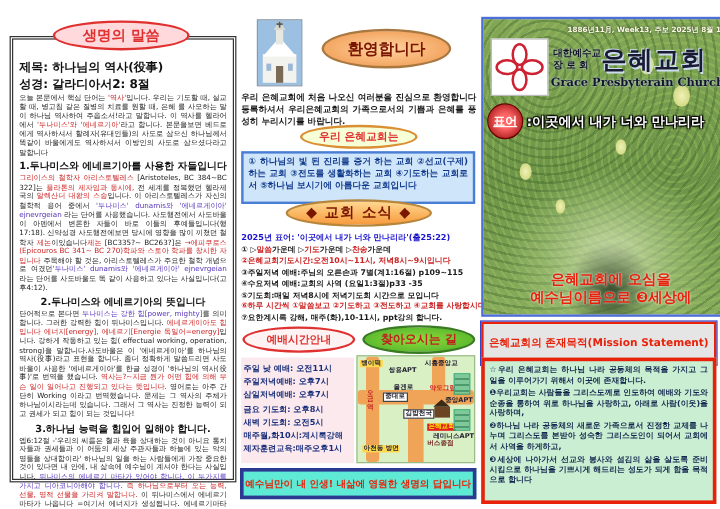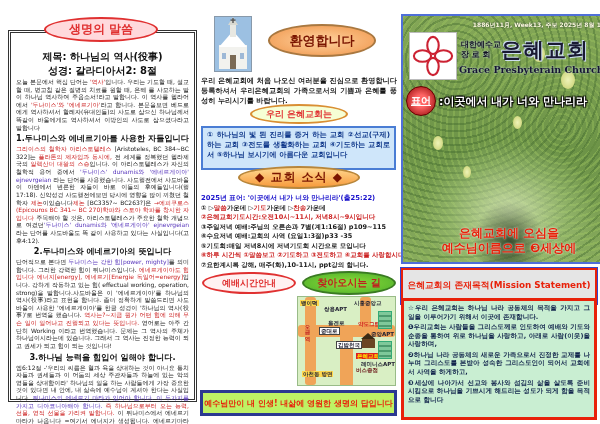--- a/index.html
+++ b/index.html
@@ -3,21 +3,21 @@
 <meta charset="utf-8">
 <style>
   * { box-sizing: border-box; margin: 0; padding: 0; }
   body { font-family: "DejaVu Sans", sans-serif; background: #fff; }
   .page { position: relative; width: 600px; height: 424px; background: #fff; overflow: hidden; }
   .oval { border-radius: 50%; display: flex; align-items: center; justify-content: center; font-weight: bold; text-align: center; }
 
   
   .left-box { position: absolute; left: 8px; top: 30px; width: 189px; height: 372px; border: 3px double #333; background: #fff; padding: 17px 5px 3px 5px; }
   .left-title { position: absolute; left: 44px; top: 17px; width: 114px; height: 25px; background: #ffd9dc; border: 2px solid #e03131; color: #e03131; font-size: 12px; z-index: 2; }
-  .sermon-line { text-align: center; font-weight: bold; font-size: 10px; color: #111; line-height: 1.35; }
+  .sermon-line { font-weight: bold; font-size: 10px; color: #111; line-height: 1.35; }
   .seg-para { font-size: 6px; line-height: 1.27; text-align: justify; color: #1a1a1a; margin-top: 1px; }
   .left-h { text-align: center; font-weight: bold; font-size: 8.2px; color: #111; margin: 2px 0 1px 0; }
 
   
   .mid { position: absolute; left: 200px; top: 8px; width: 198px; height: 410px; }
   .church-art { position: absolute; left: 14px; top: 8px; width: 38px; height: 56px; border: 1px solid #8899aa; background: linear-gradient(#86aede, #cfe2f5); overflow: hidden; }
   .welcome-oval { position: absolute; left: 68px; top: 16px; width: 108px; height: 33px; background: radial-gradient(#ffd3a0, #ef9449); border: 2px solid #a97840; color: #7a1500; font-size: 13px; }
   .welcome-par { position: absolute; left: 1px; top: 68px; width: 196px; font-size: 7.2px; line-height: 1.4; color: #1a1a1a; font-weight: bold; text-align: justify; }
   .churchis-oval { position: absolute; left: 50px; top: 96px; width: 98px; height: 20px; background: #f6ffd5; border: 2px solid #d98f33; color: #e03131; font-size: 9px; }
   .blue-box { position: absolute; left: 1px; top: 118px; width: 195px; height: 44px; background: #cfe6fa; border: 2px solid #4a7dd4; color: #123a8c; font-weight: bold; font-size: 7.3px; line-height: 1.35; padding: 2px 4px; text-align: justify; }
@@ -32,21 +32,21 @@
   .map-box { position: absolute; left: 97px; top: 288px; width: 99px; height: 90px; background: #d9efc4; border: 1px solid #99bb88; overflow: hidden; }
   .road { position: absolute; background: #f0a458; border-radius: 3px; }
   .lbl { position: absolute; font-size: 5.5px; font-weight: bold; color: #223; line-height: 1.1; }
   .lbl.yellow { background: #ffd84d; padding: 0 1px; }
   .lbl.white { background: #fff; border: 1px solid #444; padding: 0 1px; }
   .lbl.red-box { background: #e02020; color: #ffe400; padding: 0 1px; }
   .lbl.vert { writing-mode: vertical-rl; text-orientation: upright; color: #c02020; }
   .map-church { position: absolute; width: 13px; height: 9px; background: #6b4423; }
   .map-church::before { content: ""; position: absolute; top: -6px; left: -1px; border-left: 7px solid transparent; border-right: 7px solid transparent; border-bottom: 6px solid #3a2a14; }
   .apt-icon { position: absolute; width: 14px; height: 18px; background: repeating-linear-gradient(#7fc89a 0 3px, #4d9a6e 3px 5px); border: 1px solid #3a7; }
-  .mid-banner { position: absolute; left: 0; top: 382px; width: 197px; height: 26px; background: #bef264; border: 3px solid #2b3990; display: flex; align-items: center; justify-content: center; color: #e8210a; font-weight: bold; font-size: 8px; white-space: nowrap; }
+  .mid-banner { position: absolute; left: 0; top: 382px; width: 197px; height: 26px; background: #5eead4; border: 3px solid #2b3990; display: flex; align-items: center; justify-content: center; color: #e8210a; font-weight: bold; font-size: 8px; white-space: nowrap; }
 
   
   .right { position: absolute; left: 401px; top: 14px; width: 196px; height: 406px; }
   .photo { position: absolute; left: 0; top: 0; width: 216px; height: 250px; border: 2px solid #4f6fd8;
     background:
       radial-gradient(ellipse 26% 26% at 50% 92%, rgba(35,55,30,.85), rgba(35,55,30,0) 65%),
       radial-gradient(ellipse 55% 40% at 50% 80%, rgba(225,238,195,.75), rgba(180,210,140,.35) 50%, rgba(90,130,60,0) 75%),
       repeating-radial-gradient(circle at 25% 18%, rgba(55,95,40,.35) 0 2px, rgba(0,0,0,0) 2px 7px),
       repeating-radial-gradient(circle at 75% 45%, rgba(160,200,95,.35) 0 2px, rgba(0,0,0,0) 2px 6px),
       linear-gradient(#84a757, #6c9347 55%, #89ac5e);
@@ -108,20 +108,29 @@
       <div class="news-line"><span style="color: rgb(26, 26, 26);">①  ▷</span><span style="color: rgb(204, 34, 34);">말씀</span><span style="color: rgb(26, 26, 26);">가운데    ▷</span><span style="color: rgb(204, 34, 34);">기도</span><span style="color: rgb(26, 26, 26);">가운데   ▷</span><span style="color: rgb(204, 34, 34);">찬송</span><span style="color: rgb(26, 26, 26);">가운데</span></div>
       <div class="news-line"><span style="color: rgb(204, 34, 34);">②은혜교회기도시간:오전10시~11시, 저녁8시~9시입니다</span></div>
       <div class="news-line"><span style="color: rgb(26, 26, 26);">③주일저녁 예배:주님의 오른손과 7별(계1:16절) p109~115</span></div>
       <div class="news-line"><span style="color: rgb(26, 26, 26);">④수요저녁 예배:교회의 사역 (요일1:3절)p33 -35</span></div>
       <div class="news-line"><span style="color: rgb(26, 26, 26);">⑤기도회:매일 저녁8시에 저녁기도회 시간으로 모입니다</span></div>
       <div class="news-line"><span style="color: rgb(204, 34, 34);">⑥하루 시간씩 ①말씀보고 ②기도하고 ③전도하고 ④교회를 사랑합시다</span></div>
       <div class="news-line"><span style="color: rgb(26, 26, 26);">⑦요한계시록 강해, 매주(화),10-11시, ppt강의 합니다.</span></div>
     </div>
     <div class="worship-oval oval">예배시간안내</div>
     <div class="dir-oval oval">찾아오시는 길</div>
+    <div class="worship-box">
+      <div class="worship-row">주일 낮 예배: 오전11시</div>
+      <div class="worship-row">주일저녁예배: 오후7시</div>
+      <div class="worship-row">삼일저녁예배: 오후7시</div>
+      <div class="worship-row">금요 기도회: 오후8시</div>
+      <div class="worship-row">새벽 기도회: 오전5시</div>
+      <div class="worship-row">매주월,화10시:계시록강해</div>
+      <div class="worship-row">제자훈련교육:매주오후1시</div>
+    </div>
     <div class="map-box">
       <div class="road" style="left:7px; top:0; width:11px; height:100%;"></div>
       <div class="road" style="left:0; top:28px; width:100%; height:12px;"></div>
       <div class="road" style="left:42px; top:36px; width:13px; height:54px;"></div>
       <div class="road" style="left:62px; top:0; width:11px; height:30px;"></div>
       <div class="lbl yellow" style="left:2px; top:3px;">뱅이떡</div>
       <div class="lbl" style="left:26px; top:9px;">쌍용APT</div>
       <div class="lbl" style="left:56px; top:3px;">시흥중앙교</div>
       <div class="lbl vert" style="left:7px; top:24px;">오금역</div>
       <div class="lbl" style="left:30px; top:23px;">올겐로</div>

